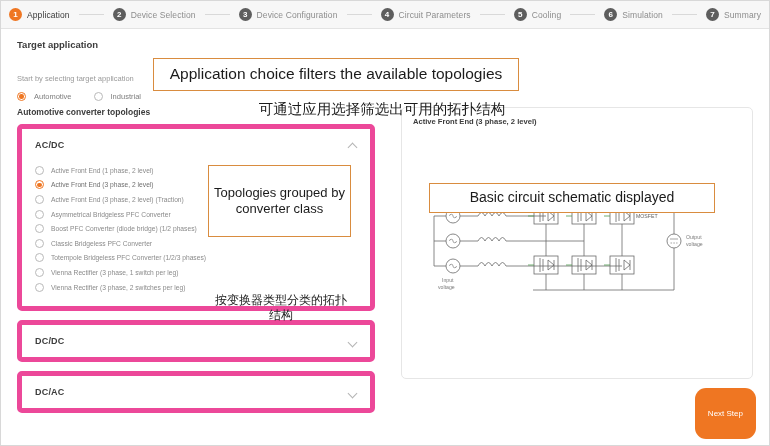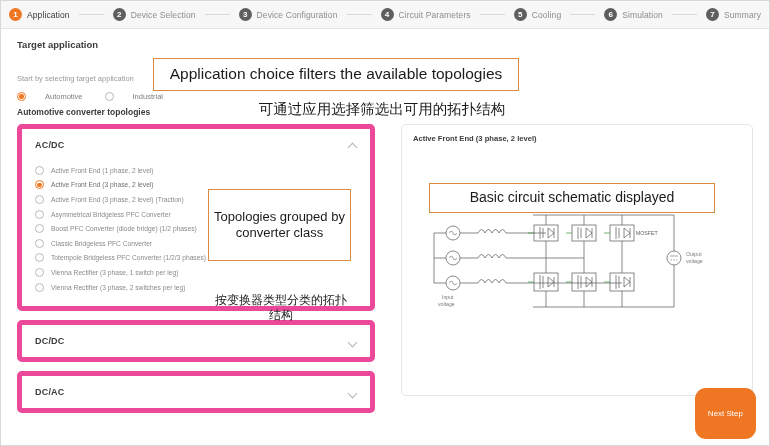--- a/index.html
+++ b/index.html
@@ -67,21 +67,21 @@
     font-weight: bold;
     color: #3c3c3c;
     margin-bottom: 24px;
   }
   .target-sub {
     font-size: 7.5px;
     color: #9a9a9a;
     margin-bottom: 9px;
   }
   .radio-row { display: flex; align-items: center; gap: 22px; }
-  .radio-opt { display: flex; align-items: center; gap: 19px; cursor: pointer; }
+  .radio-opt { display: flex; align-items: center; gap: 8px; cursor: pointer; }
   .radio-dot {
     width: 9px; height: 9px;
     border-radius: 50%;
     border: 1.2px solid #b9b9b9;
     background: #fff;
     position: relative;
     flex: 0 0 auto;
   }
   .radio-opt.sel .radio-dot { border-color: #ef7622; }
   .radio-opt.sel .radio-dot::after {
@@ -93,21 +93,20 @@
     border-radius: 50%;
     background: #ef7622;
   }
   .radio-label { font-size: 7.5px; color: #7e7e7e; }
 
   
   .panels {
     display: flex;
     gap: 26px;
     padding: 0 16px;
-    align-items: center;
   }
   .panel-left { width: 366px; }
   .panel-right { width: 360px; }
 
   .panel-head {
     font-size: 8.5px;
     font-weight: bold;
     color: #3c3c3c;
     margin-bottom: 7px;
   }
@@ -202,21 +201,21 @@
     left: 152px; top: 57px;
     width: 366px; height: 33px;
     font-size: 15.5px;
   }
   #anno-app-filter-cn {
     left: 186px; top: 100px;
     width: 390px;
     font-size: 14.5px;
   }
   #anno-grouped {
-    left: 207px; top: 188px;
+    left: 207px; top: 164px;
     width: 143px; height: 72px;
     font-size: 13px;
   }
   #anno-grouped-cn {
     left: 210px; top: 292px;
     width: 140px;
     font-size: 12px;
   }
   #anno-schematic-cn {
     left: 430px; top: 150px;

